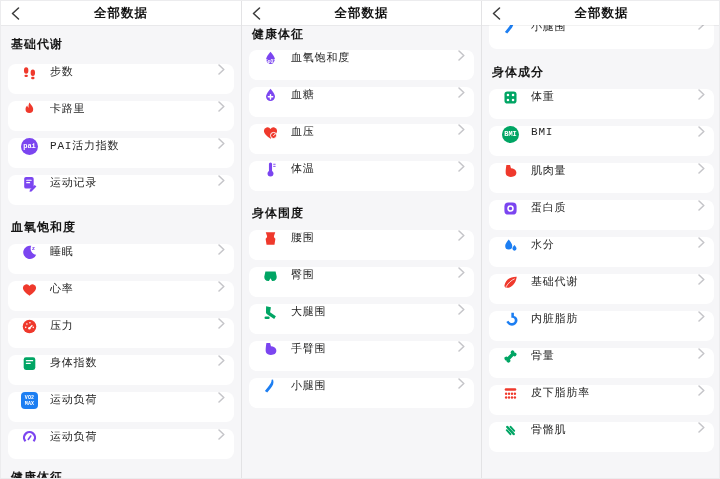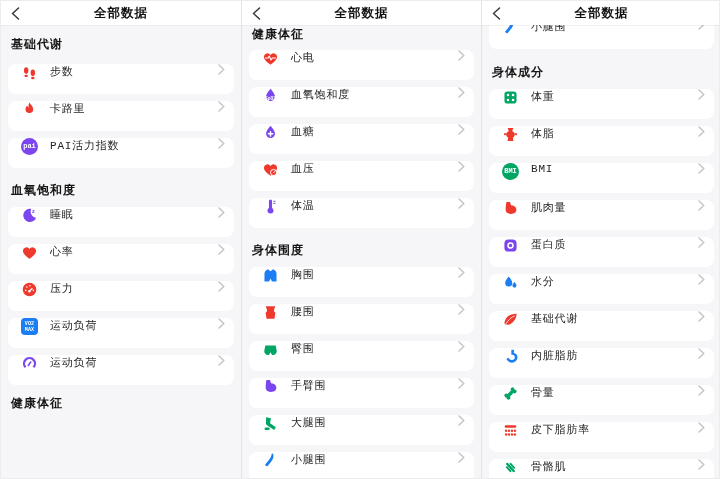--- a/index.html
+++ b/index.html
@@ -87,20 +87,37 @@
             <span class="icon" style="color: rgb(123, 69, 240);">
               <span class="badge" style="background: rgb(123, 69, 240);">pai</span>
             </span>
             <span class="row-label">PAI活力指数</span>
             <span class="chev">
               <svg width="7" height="11" viewBox="0 0 7 11">
                 <polyline points="1,1 5.8,5.5 1,10" fill="none" stroke="currentColor" stroke-width="1.5" stroke-linecap="round" stroke-linejoin="round"></polyline>
               </svg>
             </span>
           </div>
+          <div class="row">
+            <span class="icon" style="color: rgb(123, 69, 240);">
+              <svg viewBox="0 0 24 24" width="17" height="17" fill="currentColor">
+                <rect x="4.5" y="2.8" width="13.4" height="16.4" rx="2.6"></rect>
+                <g stroke="#fff" stroke-width="1.5" stroke-linecap="round" fill="none">
+                  <path d="M8 7.4h6.4M8 10.8h4.2"></path>
+                </g>
+                <path d="M12.6 20.9l6.8-6.8 2.3 2.3-6.8 6.8-2.9.6z"></path>
+              </svg>
+            </span>
+            <span class="row-label">运动记录</span>
+            <span class="chev">
+              <svg width="7" height="11" viewBox="0 0 7 11">
+                <polyline points="1,1 5.8,5.5 1,10" fill="none" stroke="currentColor" stroke-width="1.5" stroke-linecap="round" stroke-linejoin="round"></polyline>
+              </svg>
+            </span>
+          </div>
         </div>
         <div class="section section-1">
           <div class="sec-title">血氧饱和度</div>
           <div class="row">
             <span class="icon" style="color: rgb(123, 69, 240);">
               <svg viewBox="0 0 24 24" width="17" height="17" fill="currentColor">
                 <path d="M14.5 2.6A9.4 9.4 0 1 0 21.4 15 8.6 8.6 0 0 1 14.5 2.6z"></path>
                 <text x="15" y="8" font-size="8" font-weight="bold">z</text>
               </svg>
             </span>
@@ -132,20 +149,36 @@
                   <circle cx="6.7" cy="13.2" r="1.1"></circle>
                   <circle cx="8.3" cy="8.6" r="1.1"></circle>
                   <circle cx="12.6" cy="6.8" r="1.1"></circle>
                   <circle cx="17.3" cy="13.2" r="1.1"></circle>
                 </g>
                 <path d="M11.2 13.7l4.2-4.2 1.3 1.3-4.2 4.2z" fill="#fff"></path>
                 <circle cx="11.8" cy="14.4" r="1.7" fill="#fff"></circle>
               </svg>
             </span>
             <span class="row-label">压力</span>
+            <span class="chev">
+              <svg width="7" height="11" viewBox="0 0 7 11">
+                <polyline points="1,1 5.8,5.5 1,10" fill="none" stroke="currentColor" stroke-width="1.5" stroke-linecap="round" stroke-linejoin="round"></polyline>
+              </svg>
+            </span>
+          </div>
+          <div class="row">
+            <span class="icon" style="color: rgb(0, 165, 100);">
+              <svg viewBox="0 0 24 24" width="17" height="17" fill="currentColor">
+                <rect x="3.8" y="3" width="16.4" height="18" rx="3.2"></rect>
+                <g stroke="#fff" stroke-width="1.8" stroke-linecap="round" fill="none">
+                  <path d="M7.6 8h8.8M7.6 11.8h5.4"></path>
+                </g>
+              </svg>
+            </span>
+            <span class="row-label">身体指数</span>
             <span class="chev">
               <svg width="7" height="11" viewBox="0 0 7 11">
                 <polyline points="1,1 5.8,5.5 1,10" fill="none" stroke="currentColor" stroke-width="1.5" stroke-linecap="round" stroke-linejoin="round"></polyline>
               </svg>
             </span>
           </div>
           <div class="row">
             <span class="icon" style="color: rgb(28, 126, 242);">
               <span class="badge badge-rect" style="background: rgb(28, 126, 242);">
                 <span>VO2</span>
@@ -185,34 +218,20 @@
         <svg width="9" height="13" viewBox="0 0 9 13">
             <polyline points="7.5,1 1.5,6.5 7.5,12" fill="none" stroke="#3a3a3a" stroke-width="1.5" stroke-linecap="round" stroke-linejoin="round"></polyline>
           </svg>
       </span>
       <span class="p-title">全部数据</span>
     </div>
     <div class="panel-body">
         <div class="section section-0">
           <div class="sec-title">健康体征</div>
           <div class="row">
-            <span class="icon" style="color: rgb(239, 57, 44);">
-              <svg viewBox="0 0 24 24" width="17" height="17" fill="currentColor">
-                <path d="M12 20.8C7.5 17.7 2.7 14 2.7 9.7a5 5 0 0 1 9.3-2.6 5 5 0 0 1 9.3 2.6c0 4.3-4.8 8-9.3 11.1z"></path>
-                <path d="M4.8 11.2h3.8l1.6-2.8 2.5 5.6 1.8-2.8h4.7" stroke="#fff" stroke-width="1.5" fill="none" stroke-linejoin="round" stroke-linecap="round"></path>
-              </svg>
-            </span>
-            <span class="row-label">心电</span>
-            <span class="chev">
-              <svg width="7" height="11" viewBox="0 0 7 11">
-                <polyline points="1,1 5.8,5.5 1,10" fill="none" stroke="currentColor" stroke-width="1.5" stroke-linecap="round" stroke-linejoin="round"></polyline>
-              </svg>
-            </span>
-          </div>
-          <div class="row">
             <span class="icon" style="color: rgb(123, 69, 240);">
               <svg viewBox="0 0 24 24" width="17" height="17" fill="currentColor">
                 <path d="M12 2.3c3.7 4.5 6.3 8 6.3 11.2a6.3 6.3 0 0 1-12.6 0C5.7 10.3 8.3 6.8 12 2.3z"></path>
               </svg>
               <span class="icon-overlay">SpO2</span>
             </span>
             <span class="row-label">血氧饱和度</span>
             <span class="chev">
               <svg width="7" height="11" viewBox="0 0 7 11">
                 <polyline points="1,1 5.8,5.5 1,10" fill="none" stroke="currentColor" stroke-width="1.5" stroke-linecap="round" stroke-linejoin="round"></polyline>
@@ -264,79 +283,66 @@
             <span class="chev">
               <svg width="7" height="11" viewBox="0 0 7 11">
                 <polyline points="1,1 5.8,5.5 1,10" fill="none" stroke="currentColor" stroke-width="1.5" stroke-linecap="round" stroke-linejoin="round"></polyline>
               </svg>
             </span>
           </div>
         </div>
         <div class="section section-1">
           <div class="sec-title">身体围度</div>
           <div class="row">
-            <span class="icon" style="color: rgb(28, 126, 242);">
-              <svg viewBox="0 0 24 24" width="17" height="17" fill="currentColor">
-                <path d="M8.3 3.2 12 5.9l3.7-2.7c2.7 1 4.8 3.2 4.8 6.2v11H14l-2-4.3-2 4.3H3.5v-11c0-3 2.1-5.2 4.8-6.2z"></path>
-              </svg>
-            </span>
-            <span class="row-label">胸围</span>
-            <span class="chev">
-              <svg width="7" height="11" viewBox="0 0 7 11">
-                <polyline points="1,1 5.8,5.5 1,10" fill="none" stroke="currentColor" stroke-width="1.5" stroke-linecap="round" stroke-linejoin="round"></polyline>
-              </svg>
-            </span>
-          </div>
-          <div class="row">
             <span class="icon" style="color: rgb(239, 57, 44);">
               <svg viewBox="0 0 24 24" width="17" height="17" fill="currentColor">
                 <path d="M5.3 3.3h13.4l-1.9 5.4c.1 1.5 1 2.7 2.1 3.7l-1.3 8.3H6.4l-1.3-8.3c1.1-1 2-2.2 2.1-3.7z"></path>
               </svg>
             </span>
             <span class="row-label">腰围</span>
             <span class="chev">
               <svg width="7" height="11" viewBox="0 0 7 11">
                 <polyline points="1,1 5.8,5.5 1,10" fill="none" stroke="currentColor" stroke-width="1.5" stroke-linecap="round" stroke-linejoin="round"></polyline>
               </svg>
             </span>
           </div>
           <div class="row">
             <span class="icon" style="color: rgb(0, 165, 100);">
               <svg viewBox="0 0 24 24" width="17" height="17" fill="currentColor">
                 <path d="M4.8 6.2h14.4l1.6 7.6a5.8 5.8 0 0 1-5.7 5.9h-.9L12 16l-2.2 3.7h-.9a5.8 5.8 0 0 1-5.7-5.9z"></path>
               </svg>
             </span>
             <span class="row-label">臀围</span>
-            <span class="chev">
-              <svg width="7" height="11" viewBox="0 0 7 11">
-                <polyline points="1,1 5.8,5.5 1,10" fill="none" stroke="currentColor" stroke-width="1.5" stroke-linecap="round" stroke-linejoin="round"></polyline>
-              </svg>
-            </span>
-          </div>
-          <div class="row">
-            <span class="icon" style="color: rgb(123, 69, 240);">
-              <svg viewBox="0 0 24 24" width="17" height="17" fill="currentColor">
-                <path d="M6.2 2.9h5.2l1.3 4.6c3.6.3 6.6 1.7 7.4 4.7.8 3.1-.9 6-4.2 7-3.9 1.2-8.8.2-10.2-2.9-.9-2.1-.6-6.7.5-13.4z"></path>
-              </svg>
-            </span>
-            <span class="row-label">手臂围</span>
             <span class="chev">
               <svg width="7" height="11" viewBox="0 0 7 11">
                 <polyline points="1,1 5.8,5.5 1,10" fill="none" stroke="currentColor" stroke-width="1.5" stroke-linecap="round" stroke-linejoin="round"></polyline>
               </svg>
             </span>
           </div>
           <div class="row">
             <span class="icon" style="color: rgb(0, 165, 100);">
               <svg viewBox="0 0 24 24" width="17" height="17" fill="currentColor">
                 <path d="M5.8 3.2l6.8 1.3-1.2 7.2 8.2 5.6-2.4 4-9.6-6.4c-1.5-1-2.2-2.5-2-4.3z"></path>
                 <rect x="3.6" y="17.6" width="7.2" height="3.6" rx="1.6"></rect>
               </svg>
             </span>
             <span class="row-label">大腿围</span>
+            <span class="chev">
+              <svg width="7" height="11" viewBox="0 0 7 11">
+                <polyline points="1,1 5.8,5.5 1,10" fill="none" stroke="currentColor" stroke-width="1.5" stroke-linecap="round" stroke-linejoin="round"></polyline>
+              </svg>
+            </span>
+          </div>
+          <div class="row">
+            <span class="icon" style="color: rgb(123, 69, 240);">
+              <svg viewBox="0 0 24 24" width="17" height="17" fill="currentColor">
+                <path d="M6.2 2.9h5.2l1.3 4.6c3.6.3 6.6 1.7 7.4 4.7.8 3.1-.9 6-4.2 7-3.9 1.2-8.8.2-10.2-2.9-.9-2.1-.6-6.7.5-13.4z"></path>
+              </svg>
+            </span>
+            <span class="row-label">手臂围</span>
             <span class="chev">
               <svg width="7" height="11" viewBox="0 0 7 11">
                 <polyline points="1,1 5.8,5.5 1,10" fill="none" stroke="currentColor" stroke-width="1.5" stroke-linecap="round" stroke-linejoin="round"></polyline>
               </svg>
             </span>
           </div>
           <div class="row">
             <span class="icon" style="color: rgb(28, 126, 242);">
               <svg viewBox="0 0 24 24" width="17" height="17" fill="currentColor">
                 <path d="M15.6 2.2c1.7 4.6-.2 9-3.3 12.4l-4.9 6-3.3-2.4 5.8-7.4c2.1-2.7 3.6-5.2 3.7-8.5z"></path>
@@ -392,35 +398,20 @@
               </svg>
             </span>
             <span class="row-label">体重</span>
             <span class="chev">
               <svg width="7" height="11" viewBox="0 0 7 11">
                 <polyline points="1,1 5.8,5.5 1,10" fill="none" stroke="currentColor" stroke-width="1.5" stroke-linecap="round" stroke-linejoin="round"></polyline>
               </svg>
             </span>
           </div>
           <div class="row">
-            <span class="icon" style="color: rgb(239, 57, 44);">
-              <svg viewBox="0 0 24 24" width="17" height="17" fill="currentColor">
-                <path d="M8 2.9h8l-1.6 4.6c2.1.7 3.7 2.1 3.7 4.4 0 1.9-1.1 3.4-2.7 4.2l.6 5H8l.6-5c-1.6-.8-2.7-2.3-2.7-4.2 0-2.3 1.6-3.7 3.7-4.4z"></path>
-                <circle cx="4.3" cy="11.5" r="1.5"></circle>
-                <circle cx="19.7" cy="11.5" r="1.5"></circle>
-              </svg>
-            </span>
-            <span class="row-label">体脂</span>
-            <span class="chev">
-              <svg width="7" height="11" viewBox="0 0 7 11">
-                <polyline points="1,1 5.8,5.5 1,10" fill="none" stroke="currentColor" stroke-width="1.5" stroke-linecap="round" stroke-linejoin="round"></polyline>
-              </svg>
-            </span>
-          </div>
-          <div class="row">
             <span class="icon" style="color: rgb(0, 165, 100);">
               <span class="badge" style="background: rgb(0, 165, 100);">BMI</span>
             </span>
             <span class="row-label">BMI</span>
             <span class="chev">
               <svg width="7" height="11" viewBox="0 0 7 11">
                 <polyline points="1,1 5.8,5.5 1,10" fill="none" stroke="currentColor" stroke-width="1.5" stroke-linecap="round" stroke-linejoin="round"></polyline>
               </svg>
             </span>
           </div>

